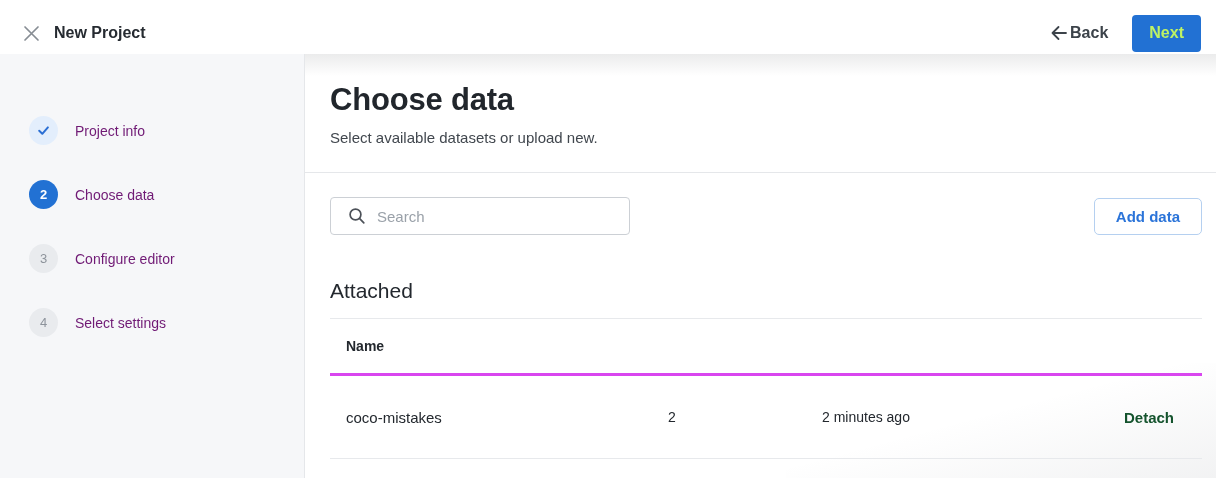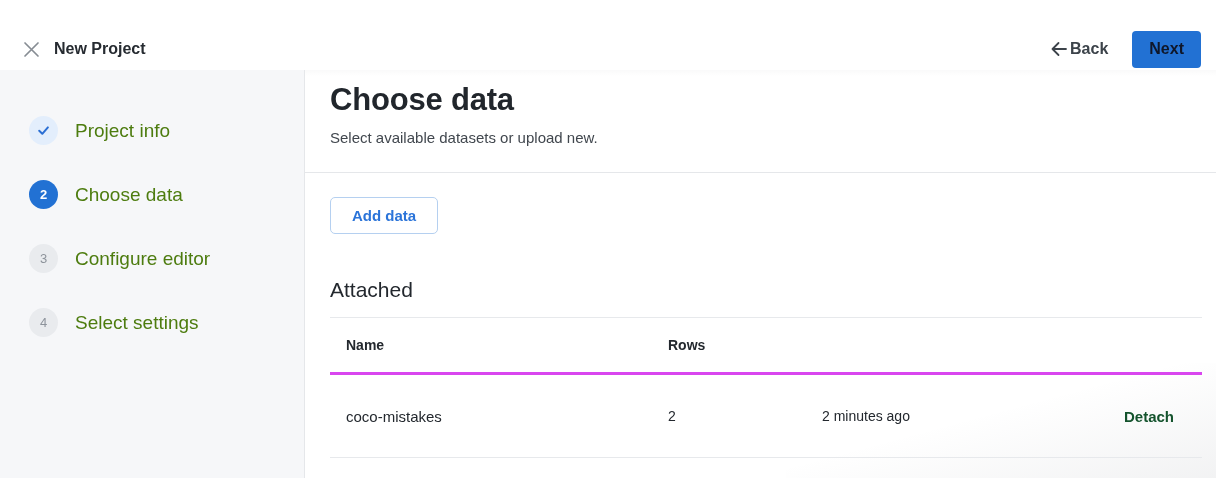--- a/index.html
+++ b/index.html
@@ -4,35 +4,35 @@
 <style>
   * { margin:0; padding:0; box-sizing:border-box; }
   html,body { width:1216px; height:478px; }
   body {
     position:relative; overflow:hidden; background:#fff;
     font-family:"Liberation Sans", sans-serif; color:#21262c;
   }
 
   
   .header {
-    position:absolute; top:16px; left:0; right:0; height:54px; background:#fff;
+    position:absolute; top:0; left:0; right:0; height:54px; background:#fff;
     display:flex; align-items:center; justify-content:space-between;
     padding:12px 15px 0 22px; z-index:3;
   }
   .header-left { display:flex; align-items:center; gap:13px; }
   .icon-btn { display:flex; align-items:center; justify-content:center; cursor:pointer; background:none; border:none; }
   .header-title { font-size:16px; font-weight:700; color:#262b31; }
   .header-right { display:flex; align-items:center; }
   .back-btn {
     display:flex; align-items:center; gap:1px; background:none; border:none;
     font-family:inherit; font-size:16px; font-weight:700; color:#3c434a;
     margin-right:24px; cursor:pointer;
   }
   .next-btn {
-    background:#2271d3; color:#0f172a; border:none; border-radius:4px;
+    background:#2271d3; color:#bef264; border:none; border-radius:4px;
     font-family:inherit; font-size:16px; font-weight:700;
     height:37px; padding:0 17px; cursor:pointer;
   }
 
   
   .header-shadow {
     position:absolute; top:54px; left:0; right:0; height:22px; z-index:1;
     background:linear-gradient(to bottom, rgba(33,37,41,0.09), rgba(33,37,41,0));
   }
   .corner-glow {
@@ -48,21 +48,21 @@
   }
   .step { display:flex; align-items:center; gap:17px; height:29px; margin-bottom:35px; cursor:pointer; }
   .step-circle {
     width:29px; height:29px; border-radius:50%; flex:0 0 29px;
     display:flex; align-items:center; justify-content:center;
     font-size:13px; line-height:1;
   }
   .step.done    .step-circle { background:#e3eefc; }
   .step.active  .step-circle { background:#2271d3; color:#fff; font-weight:700; }
   .step.pending .step-circle { background:#e9ebee; color:#8d939b; font-weight:400; }
-  .step-label { font-size:19px; color:#4d7c0f; }
+  .step-label { font-size:14px; color:#701a75; }
 
   
   .main {
     position:absolute; top:54px; left:305px; right:0; bottom:0;
     padding:0 14px 0 25px; z-index:2;
   }
   .page-title { margin-top:27px; font-size:31px; line-height:37px; font-weight:700; color:#21262c; letter-spacing:-.2px; }
   .page-subtitle { margin-top:10px; font-size:15px; line-height:19px; color:#41474e; }
   .divider-top { margin:25px -14px 0 -25px; border-top:1px solid #e5e7ea; height:0; }
 
@@ -156,29 +156,37 @@
 
 </div>
 
 <div class="main">
   <h1 class="page-title">Choose data</h1>
   <div class="page-subtitle">Select available datasets or upload new.</div>
 
   <div class="divider-top"></div>
 
   <div class="toolbar">
+    <div class="search-box">
+      <span>
+        <svg width="18" height="18" viewBox="0 0 18 18">
+          <circle cx="7.5" cy="7.5" r="5.4" stroke="#4c5158" stroke-width="1.7" fill="none"></circle>
+          <path d="M11.7 11.7 L15.8 15.8" stroke="#4c5158" stroke-width="1.7" stroke-linecap="round"></path>
+        </svg>
+      </span>
+      <input type="text" placeholder="Search" style="">
+    </div>
     <button class="add-btn">Add data</button>
   </div>
 
   <div class="section-title">Attached</div>
 
   <div class="table">
     <div class="trow thead">
       <div class="cell-name">Name</div>
-      <div>Rows</div>
       <div></div>
     </div>
     <div class="trow tdata">
       <div class="cell-name">coco-mistakes</div>
       <div class="cell-plain">2</div>
       <div class="cell-plain">2 minutes ago</div>
       <div class="cell-action">
         <a class="detach-link">Detach</a>
       </div>
     </div>

